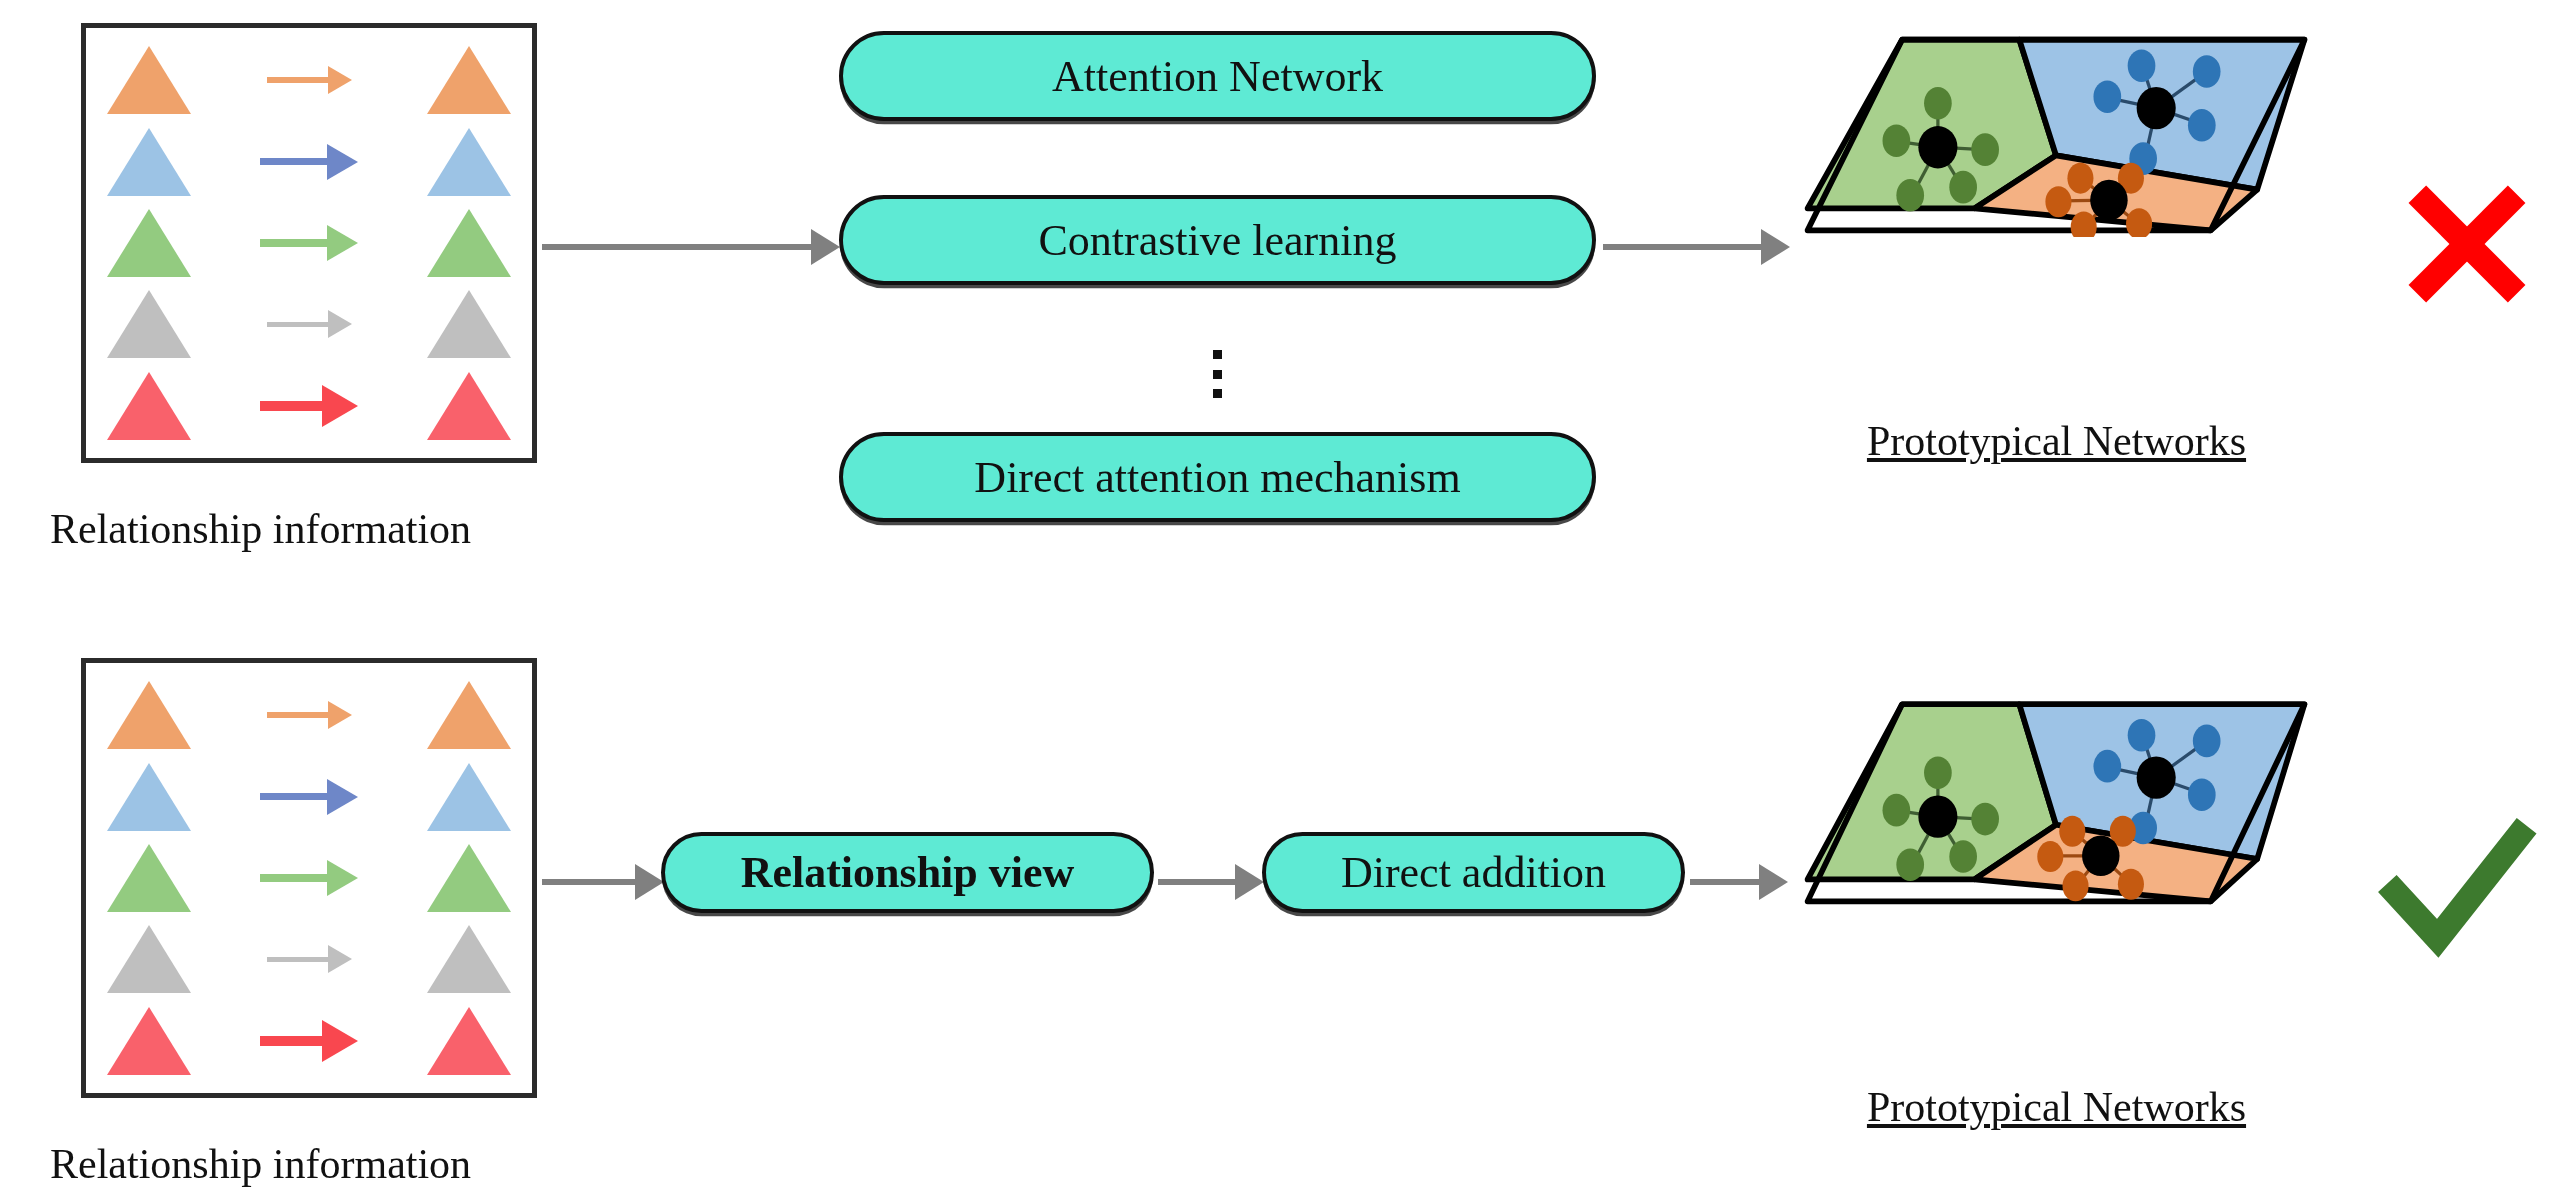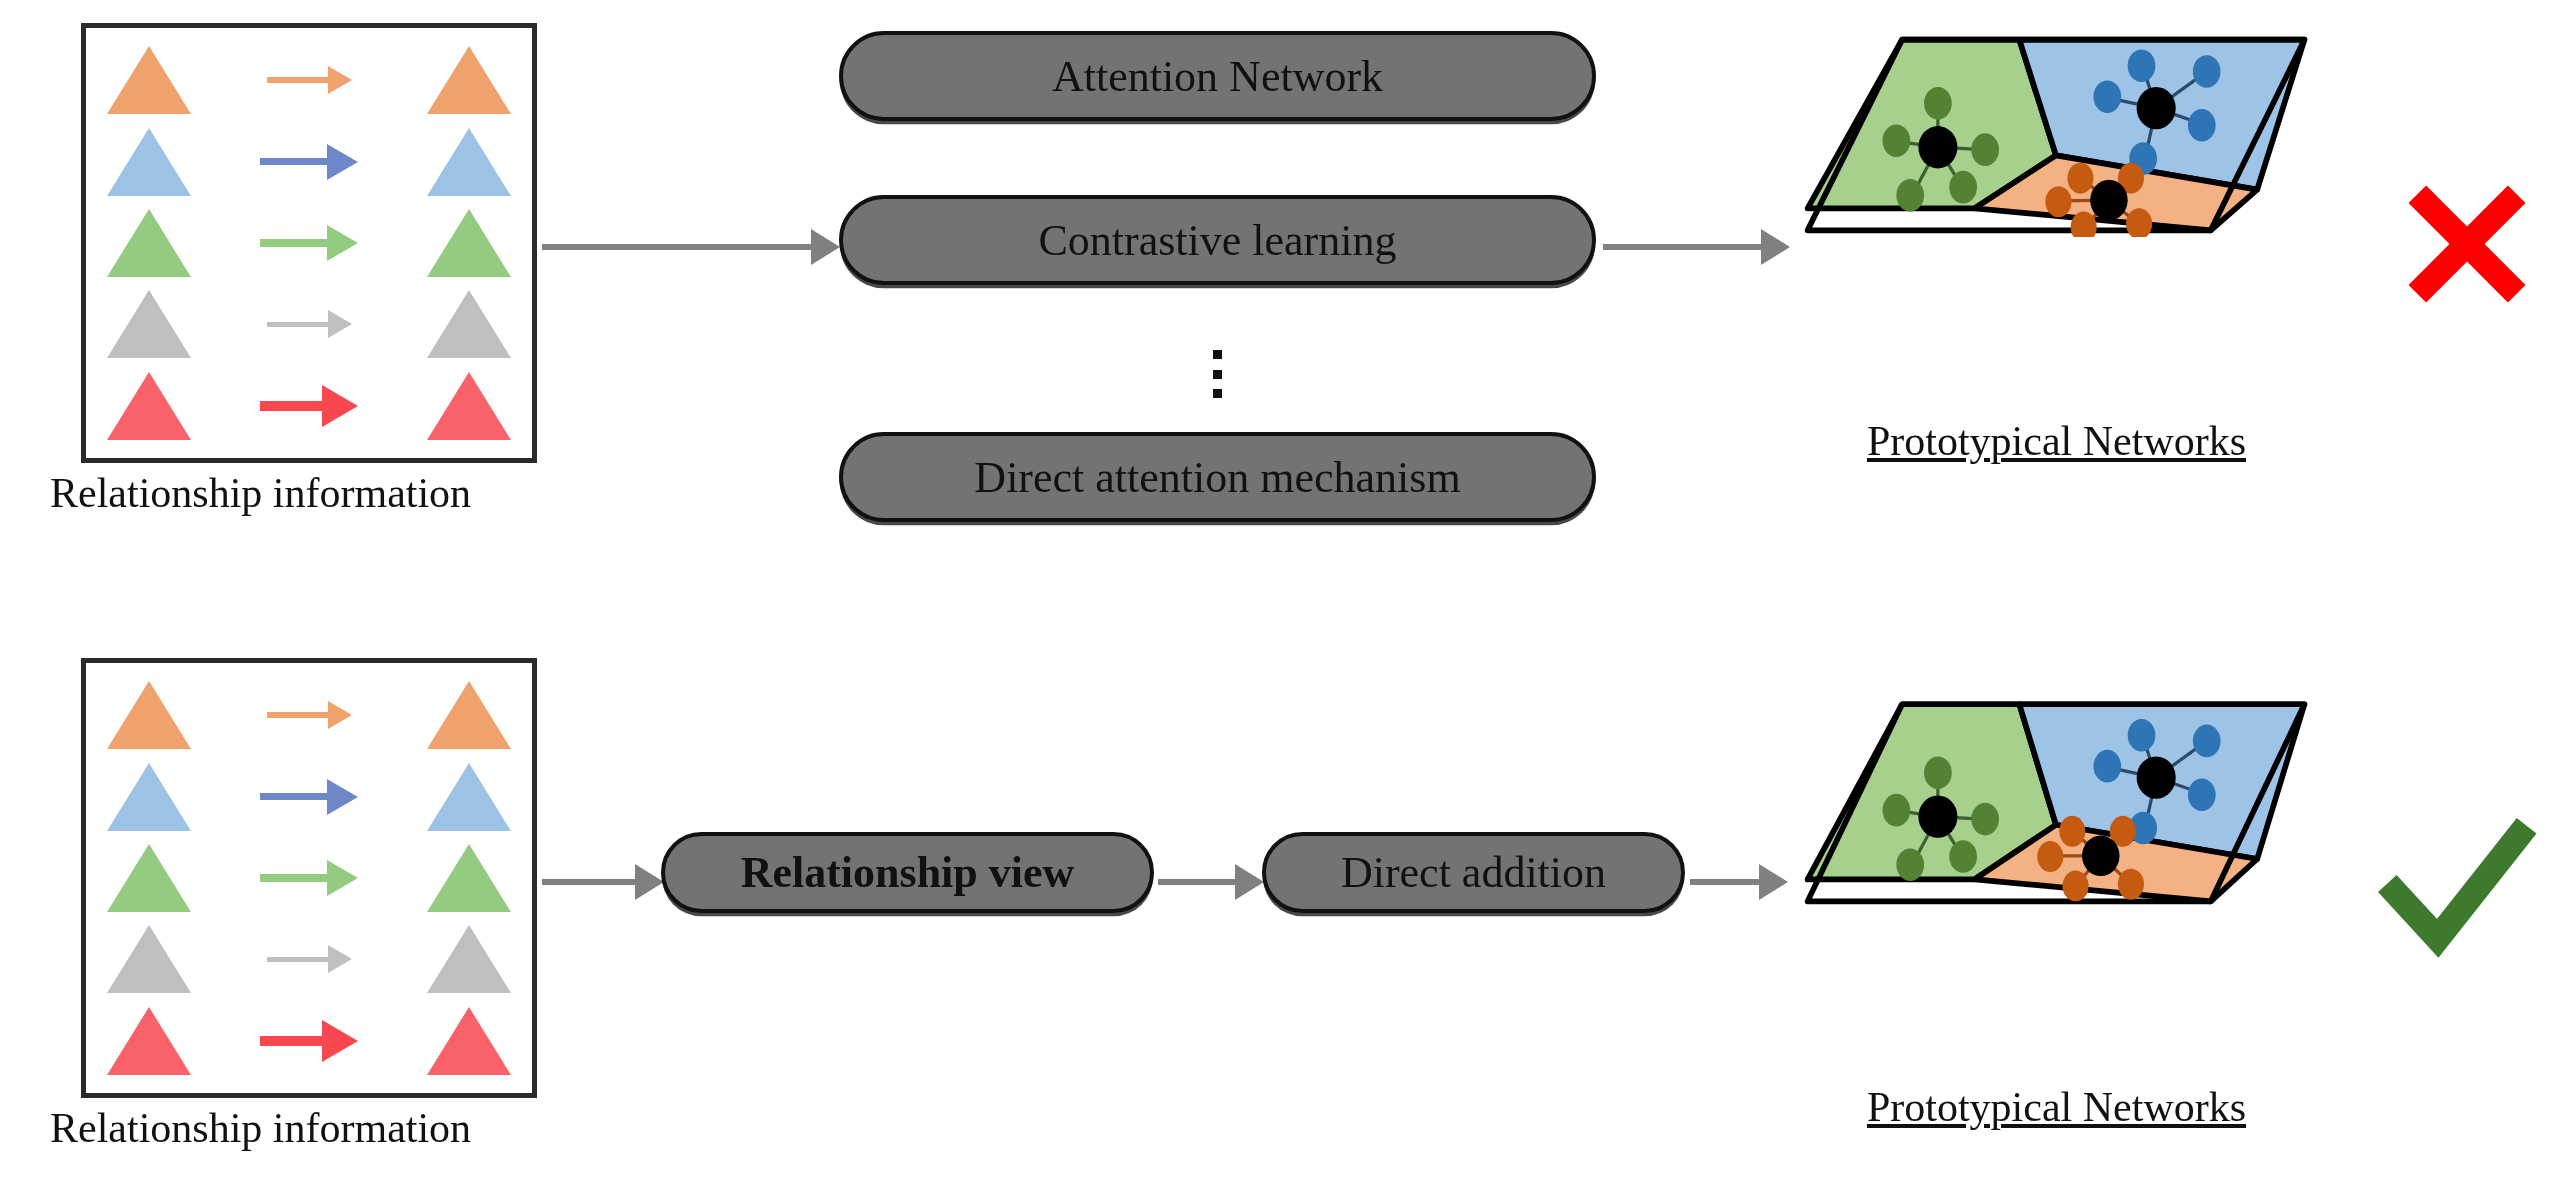--- a/index.html
+++ b/index.html
@@ -85,29 +85,30 @@
     border-left-width: 36px;
   }
   .arrow-mini.big .shaft { height: 9.8px; }
 
   .panel-caption {
     position: absolute;
     font-size: 42px;
     line-height: 1.05;
     white-space: nowrap;
     color: #111;
+    margin-top: 36px;
   }
 
   
   .pbox {
     position: absolute;
     box-sizing: border-box;
     border: 4.1px solid #111111;
     border-radius: 814px;
-    background: #737373;
+    background: #5eead4;
     display: flex;
     align-items: center;
     justify-content: center;
     font-size: 44px;
     color: #111111;
     box-shadow: 0 4.1px 0 -0.8px rgba(40,40,40,0.85);
     white-space: nowrap;
   }
 
   

